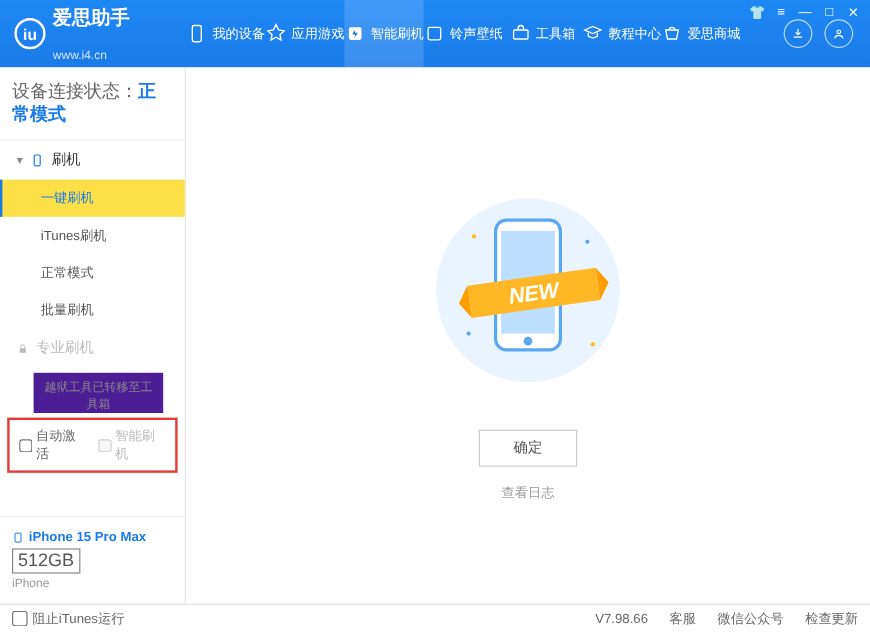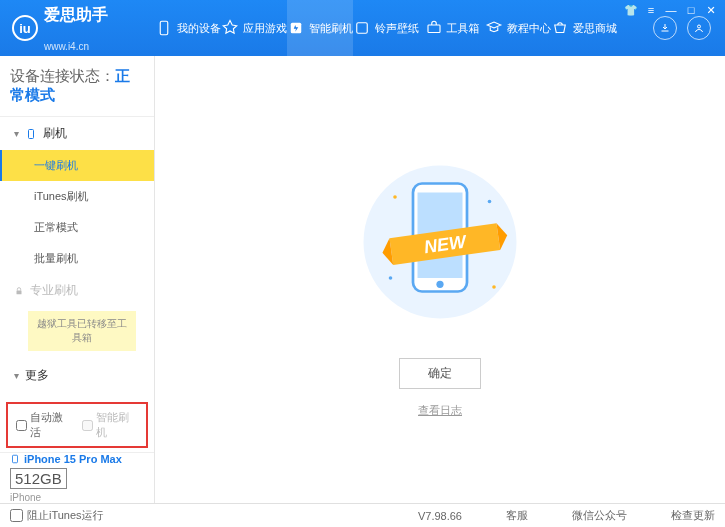--- a/index.html
+++ b/index.html
@@ -21,35 +21,35 @@
 .circle-btn svg { width: 12px; height: 12px; fill: #fff; }
 .body { display: flex; height: calc(100% - 56px - 24px); }
 .sidebar { width: 155px; border-right: 1px solid #e5e5e5; display: flex; flex-direction: column; }
 .status-row { padding: 11px 10px; font-size: 15px; color: #666; border-bottom: 1px solid #eee; }
 .status-val { color: #1a7ae8; font-weight: bold; }
 .menu { flex: 1; overflow: auto; }
 .menu-group { padding: 8px 14px; font-size: 12px; color: #333; display: flex; align-items: center; gap: 6px; cursor: pointer; }
 .menu-group .chev { font-size: 10px; color: #888; }
 .menu-item { padding: 8px 10px 8px 34px; font-size: 11px; color: #555; cursor: pointer; }
 .menu-item.active { background: #fde047; color: #1a7ae8; border-left: 2px solid #1a7ae8; padding-left: 32px; }
-.sub-box { margin: 4px 18px 8px 28px; padding: 6px 8px; background: #fef9c3; font-size: 10px; color: #888; text-align: center; line-height: 1.4; }
+.sub-box { margin: 4px 18px 8px 28px; padding: 6px 8px; background: #4c1d95; font-size: 10px; color: #888; text-align: center; line-height: 1.4; }
 .redbox { border: 2px solid #e53935; margin: 4px 6px; padding: 6px 8px; display: flex; gap: 10px; align-items: flex-end; font-size: 11px; }
 .cb { display: flex; align-items: center; gap: 3px; color: #666; }
 .cb input { width: 11px; height: 11px; }
 .cb.disabled { color: #bbb; }
-.device-info { padding: 0 10px; border-top: 1px solid #eee; }
+.device-info { padding: 11px 10px; border-top: 1px solid #eee; margin-top: 32px; }
 .device-name { color: #1a7ae8; font-size: 11px; font-weight: bold; display: flex; align-items: center; gap: 4px; }
 .device-badge { display: inline-block; border: 1px solid #888; padding: 1px 4px; font-size: 15px; color: #555; margin-top: 3px; text-align: center; }
 .device-type { font-size: 10px; color: #999; margin-top: 3px; }
 .main { flex: 1; display: flex; flex-direction: column; align-items: center; justify-content: center; position: relative; }
 .phone-ill { width: 180px; height: 200px; position: relative; display: flex; align-items: center; justify-content: center; }
 .success-text { font-size: 15px; color: #333; margin-top: 18px; }
 .ok-btn { margin-top: 16px; padding: 6px 28px; border: 1px solid #ccc; background: #fff; cursor: pointer; font-size: 12px; color: #555; }
-.log-link { margin-top: 14px; font-size: 11px; color: #999; cursor: pointer; text-decoration: underline; }
-.footer { height: 24px; border-top: 1px solid #e0e0e0; display: flex; align-items: center; font-size: 11px; color: #666; padding: 0 10px; gap: 26px; }
+.log-link { margin-top: 14px; font-size: 11px; color: #999; cursor: pointer; }
+.footer { height: 24px; border-top: 1px solid #e0e0e0; display: flex; align-items: center; font-size: 11px; color: #666; padding: 0 10px; }
 .footer .left { display: flex; align-items: center; gap: 4px; }
 .footer .spacer { flex: 1; }
 .footer .item { margin-left: 18px; cursor: pointer; }
 .lock-icon { width: 10px; height: 10px; fill: #bbb; }
 </style>
 </head>
 <body>
 
 <div class="titlebar">
   <div class="logo-wrap">

